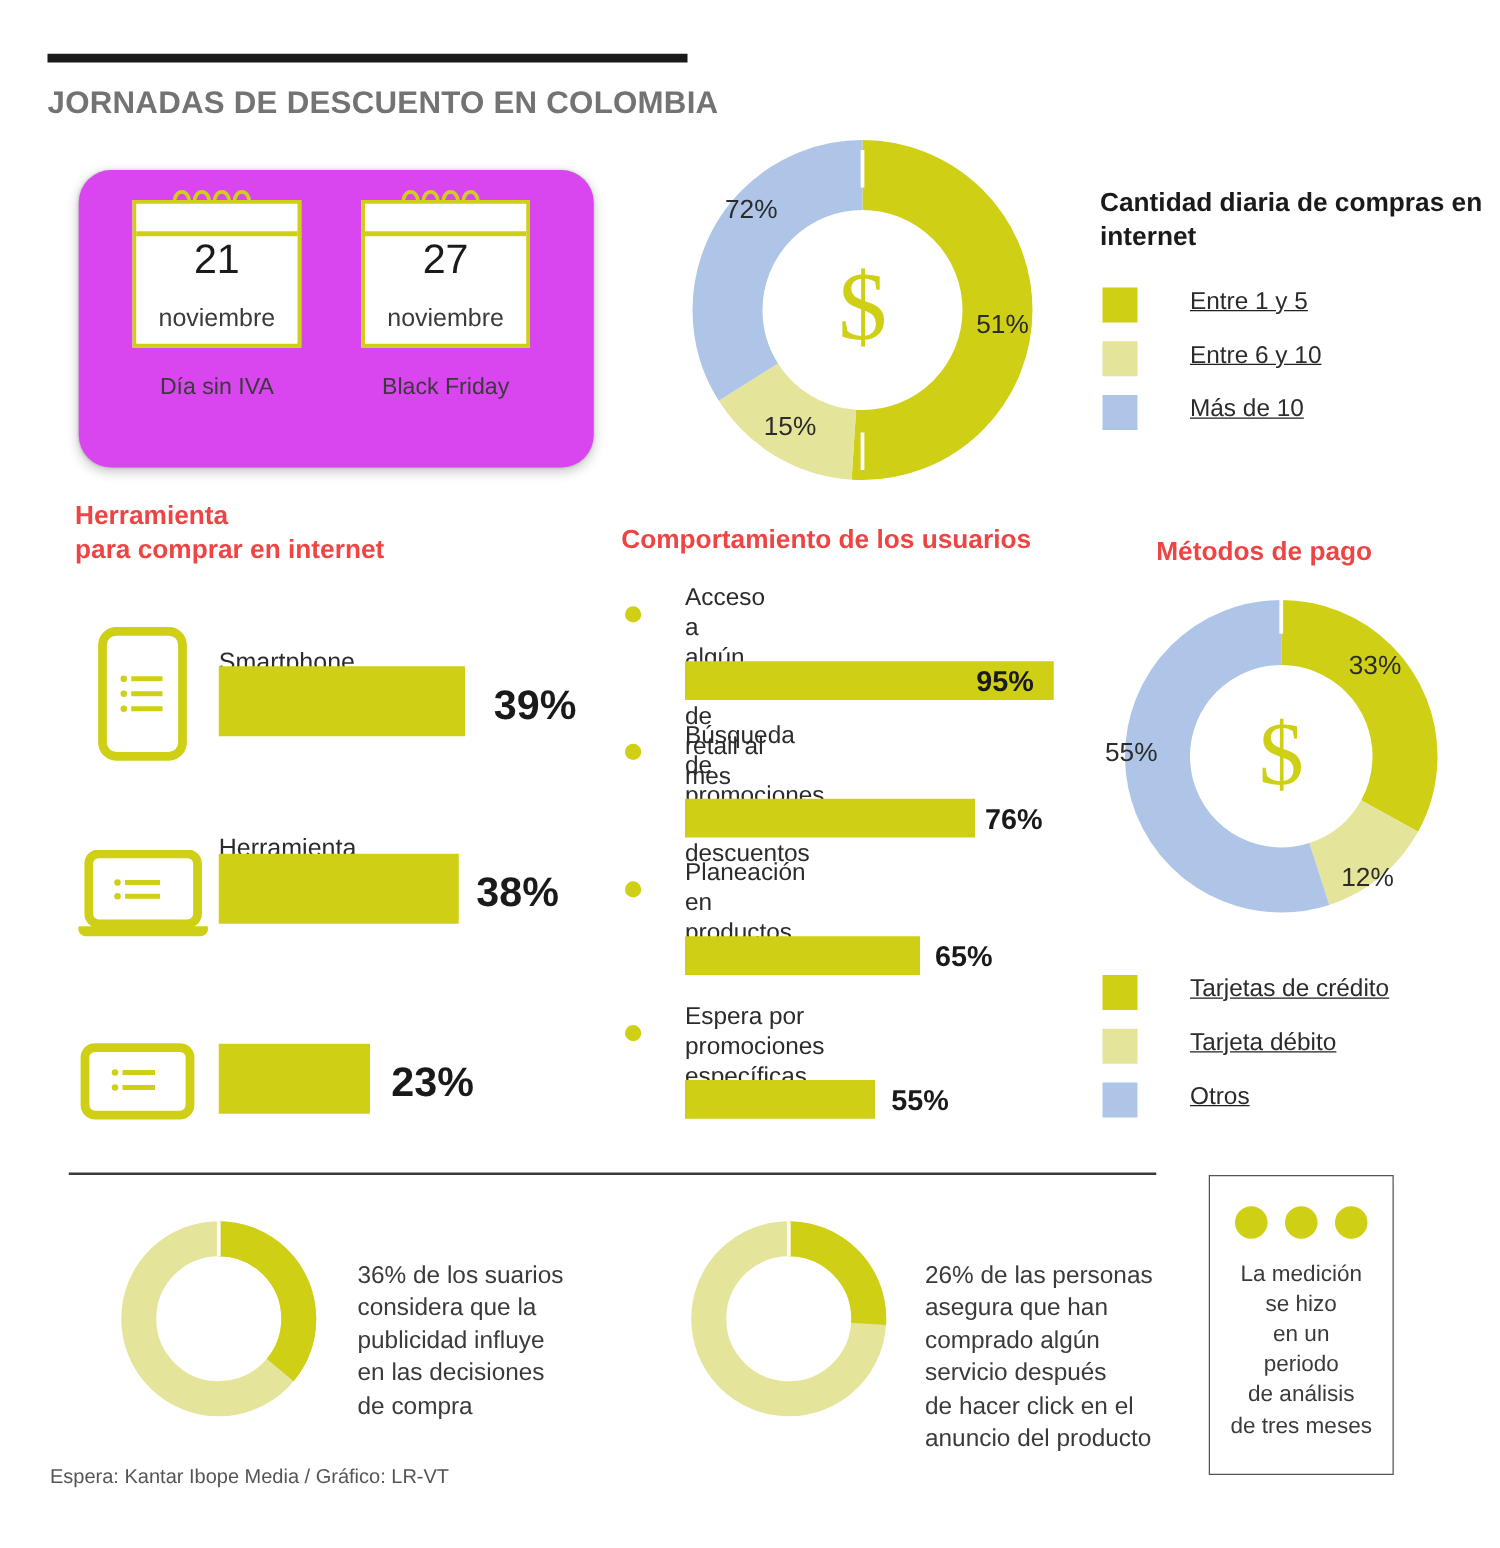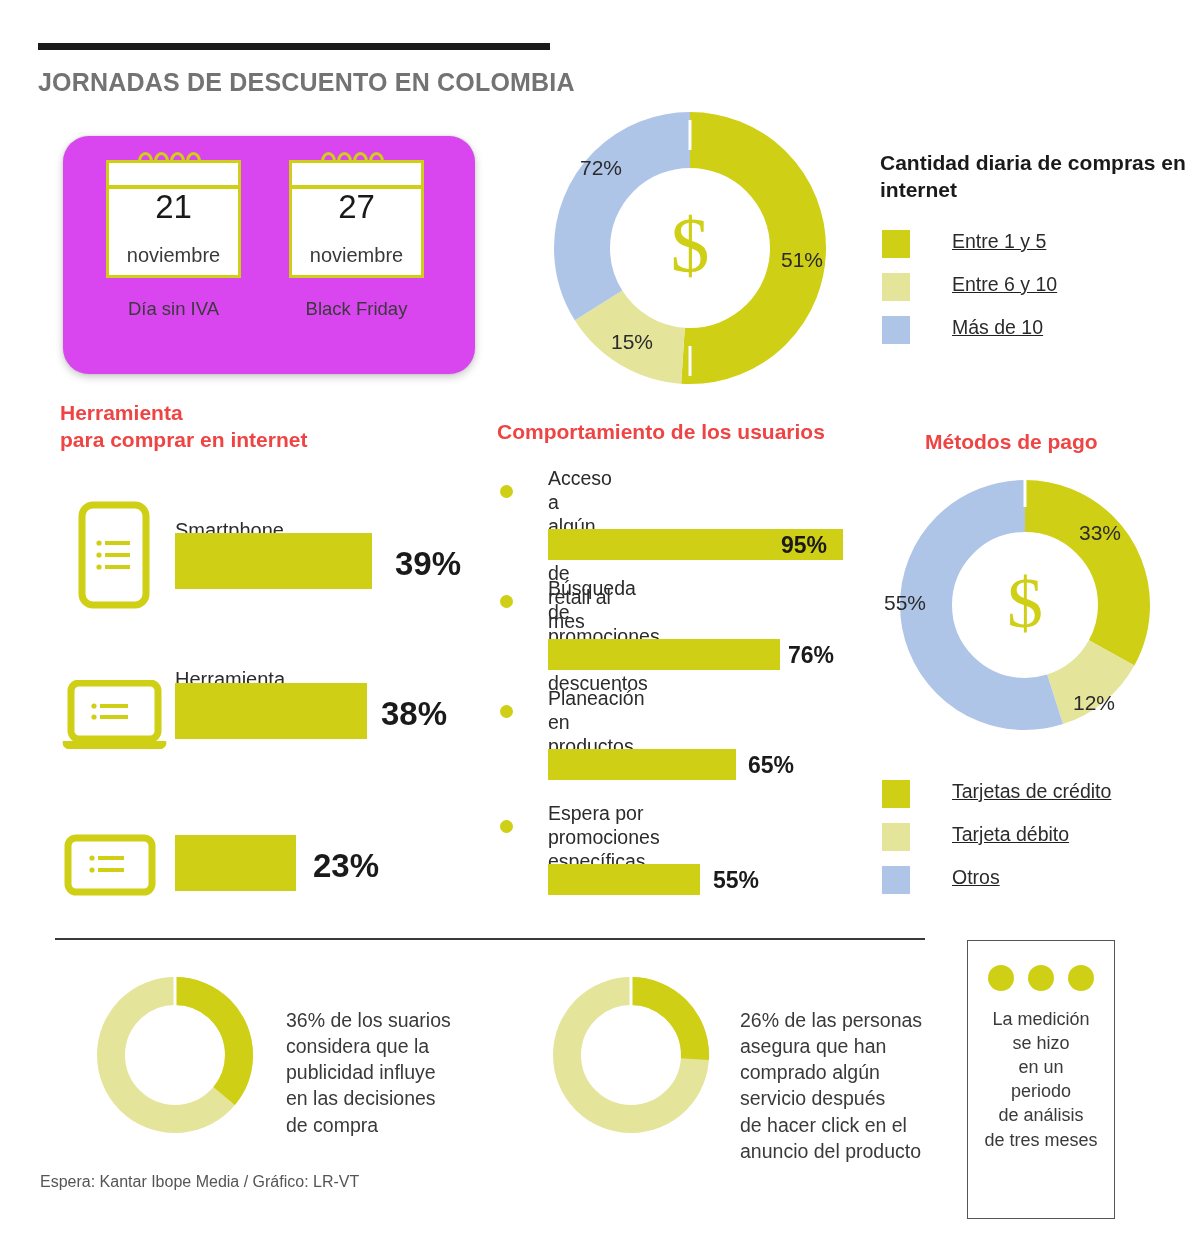--- a/index.html
+++ b/index.html
@@ -123,21 +123,21 @@
   .bottom-rule {
     position: absolute; left: 55px; top: 938px;
     width: 870px; height: 2px; background: #3a3a3a;
   }
   .mini-text {
     position: absolute; font-size: 19.5px; color: #3a3a3a;
     line-height: 1.34; white-space: pre-line;
   }
   .note-box {
     position: absolute; left: 967px; top: 940px;
-    width: 148px; height: 279px;
+    width: 148px; height: 240px;
     border: 1.5px solid #555; background: #fff;
   }
   .note-dots {
     position: absolute; left: 0; right: 0; top: 24px;
     display: flex; justify-content: center; gap: 14px;
   }
   .note-dot { width: 26px; height: 26px; border-radius: 50%; background: #cfcf15; }
   .note-text {
     position: absolute; left: 0; right: 0; top: 66px;
     text-align: center; font-size: 18px; color: #3a3a3a;

